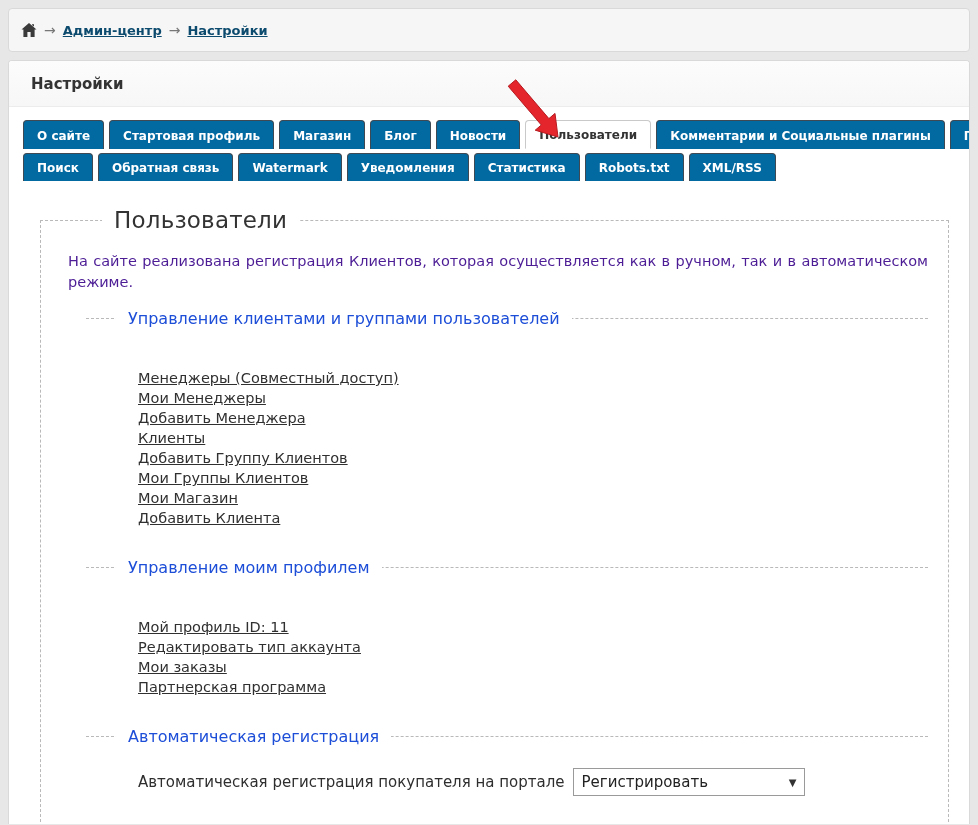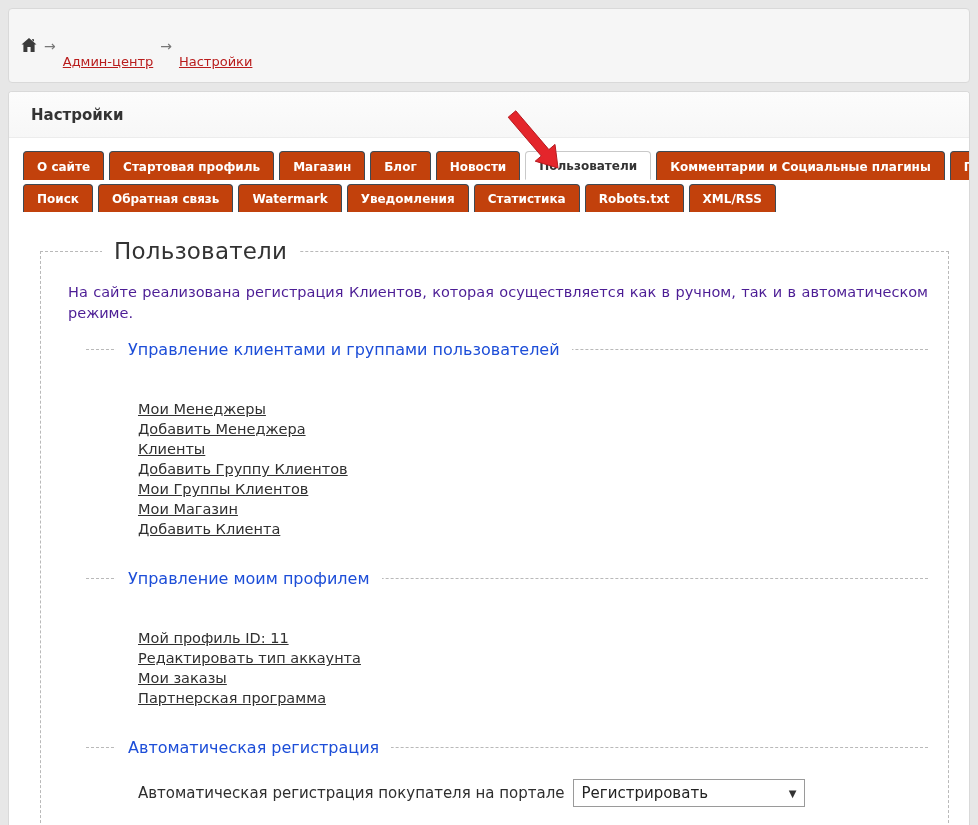--- a/index.html
+++ b/index.html
@@ -15,21 +15,21 @@
     margin: 8px 8px 8px 8px;
     background: #f6f6f6;
     border: 1px solid #d9d9d9;
     border-radius: 4px;
     padding: 13px 12px;
     display: flex; align-items: center; gap: 7px;
     font-size: 13px;
   }
   .breadcrumb-bar .sep { color: #777; font-size: 14px; }
   .breadcrumb-bar a {
-    color: #b91c1c; font-weight: normal; text-decoration: underline; cursor: pointer; margin-top: 32px;
+    color: #0c4a6e; font-weight: bold; text-decoration: underline; cursor: pointer;
   }
   .home-icon svg { display: block; }
 
   
   .panel {
     margin: 0 8px;
     height: 764px;
     background: #ffffff;
     border: 1px solid #d9d9d9;
     border-bottom: none;
@@ -40,21 +40,21 @@
     padding: 14px 22px 13px 22px;
     font-size: 15px; font-weight: bold; color: #333;
     background: linear-gradient(#fcfcfc, #f7f7f7);
     border-bottom: 1px solid #ececec;
   }
 
   
   .tabs-area { padding: 13px 8px 0 8px; }
   .tab-row { display: flex; gap: 5px; margin-bottom: 4px; padding-left: 6px; flex-wrap: nowrap; }
   .tab {
-    background: #c2410c;
+    background: #0369a1;
     color: #fff;
     border: 1px solid #3e4953;
     border-bottom: none;
     border-radius: 4px 4px 0 0;
     font-family: inherit;
     font-size: 12px; font-weight: bold;
     line-height: 1;
     padding: 8px 13px 7px 13px;
     white-space: nowrap;
     cursor: pointer;
@@ -191,20 +191,21 @@
   <div class="content" data-name="tab-content">
     <fieldset class="outer" data-name="users-fieldset">
       <legend data-name="users-fieldset-legend">Пользователи</legend>
 
       <p class="intro" data-name="intro-text">На сайте реализована регистрация Клиентов, которая осуществляется как в ручном, так и в автоматическом режиме.</p>
 
       <fieldset class="section" data-name="clients-management-section">
         <legend data-name="section-legend">Управление клиентами и группами пользователей</legend>
         <div class="links" data-name="clients-links">
 
+            <a data-name="link">Менеджеры (Совместный доступ)</a>
 
             <a data-name="link">Мои Менеджеры</a>
 
             <a data-name="link">Добавить Менеджера</a>
 
             <a data-name="link">Клиенты</a>
 
             <a data-name="link">Добавить Группу Клиентов</a>
 
             <a data-name="link">Мои Группы Клиентов</a>

